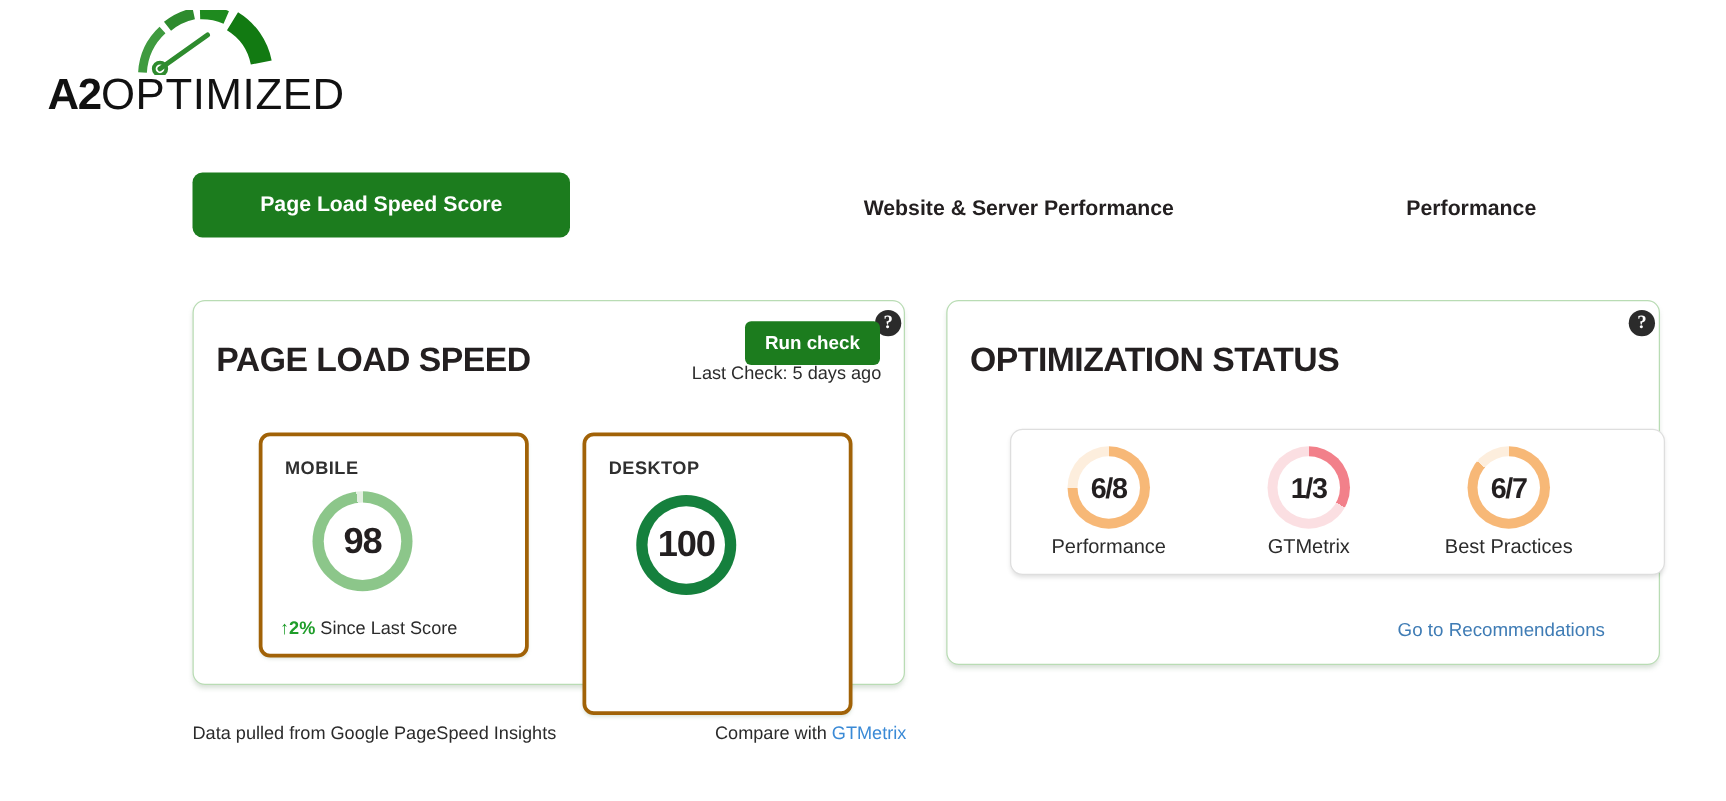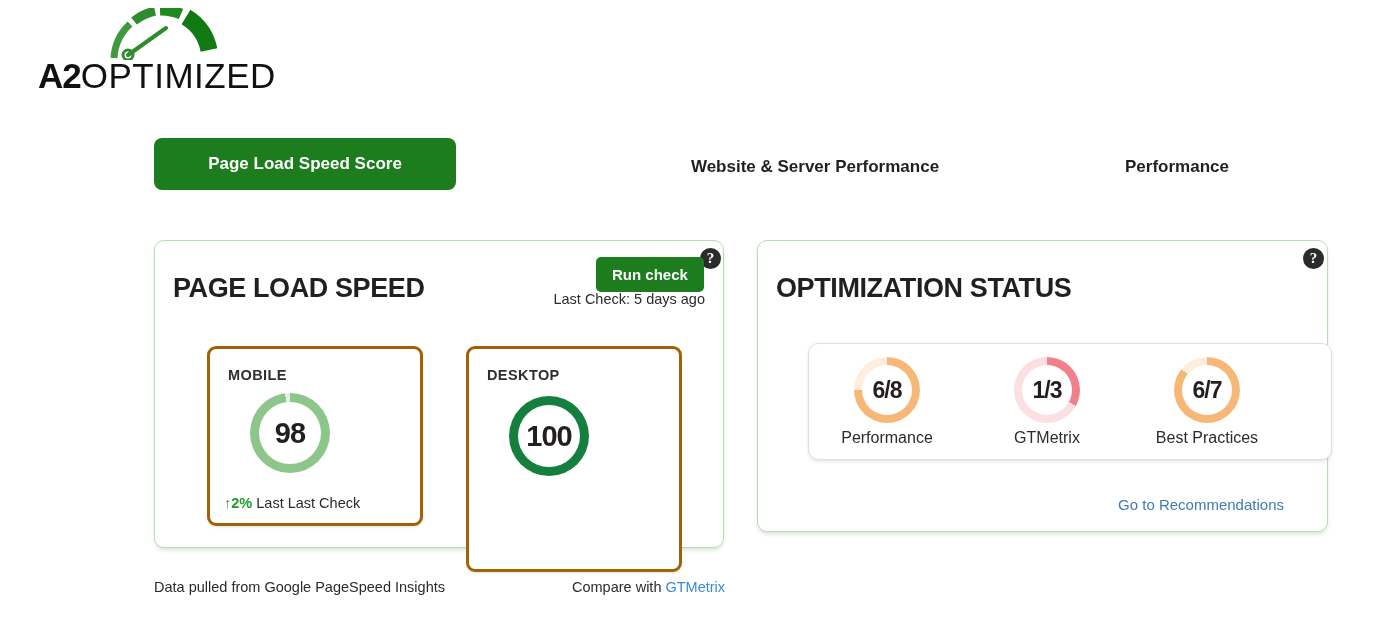--- a/index.html
+++ b/index.html
@@ -171,21 +171,21 @@
 
     <div class="sub-card" id="sub-mobile">
       <div class="sub-label">MOBILE</div>
       <div class="ring score-ring" id="ring-mobile" style="background: conic-gradient(rgb(140, 198, 138) 0deg, rgb(140, 198, 138) 352.8deg, rgb(228, 240, 226) 352.8deg, rgb(228, 240, 226) 360deg);">
         <div class="ring-inner">
           <span class="ring-value">98</span>
         </div>
       </div>
       <div class="since">
         <span class="arrow">↑</span><span class="pct">2%</span>
-        <span>Last Last Check</span>
+        <span>Since Last Score</span>
       </div>
     </div>
 
     <div class="sub-card" id="sub-desktop">
       <div class="sub-label">DESKTOP</div>
       <div class="ring score-ring" id="ring-desktop" style="background: #15803d;">
         <div class="ring-inner">
           <span class="ring-value">100</span>
         </div>
       </div>

